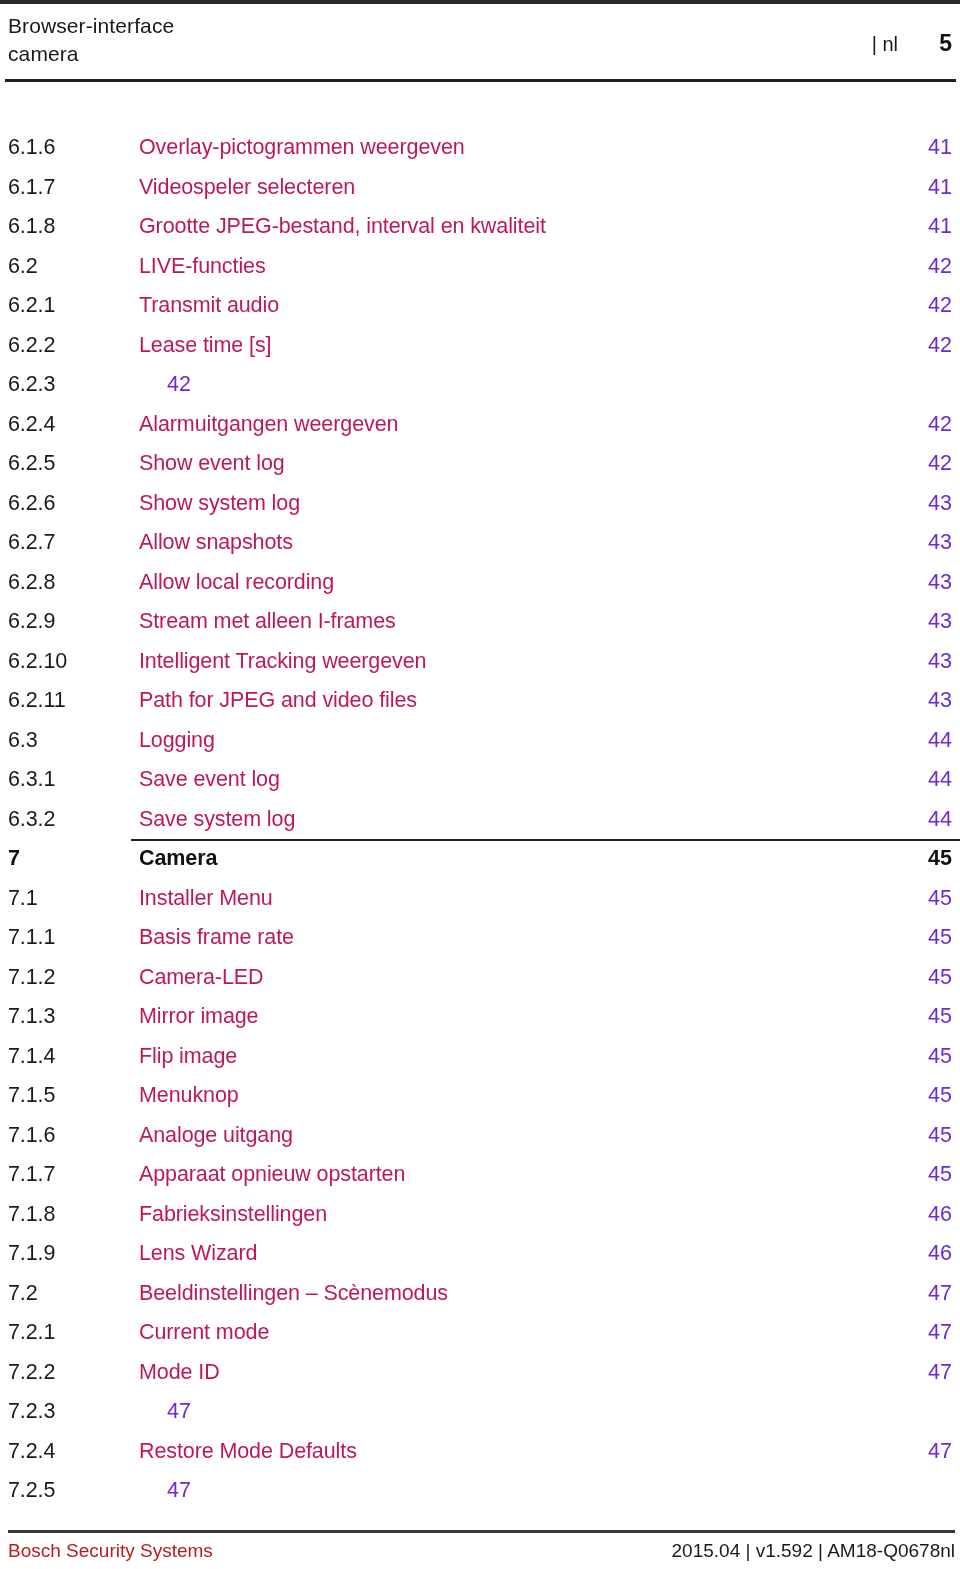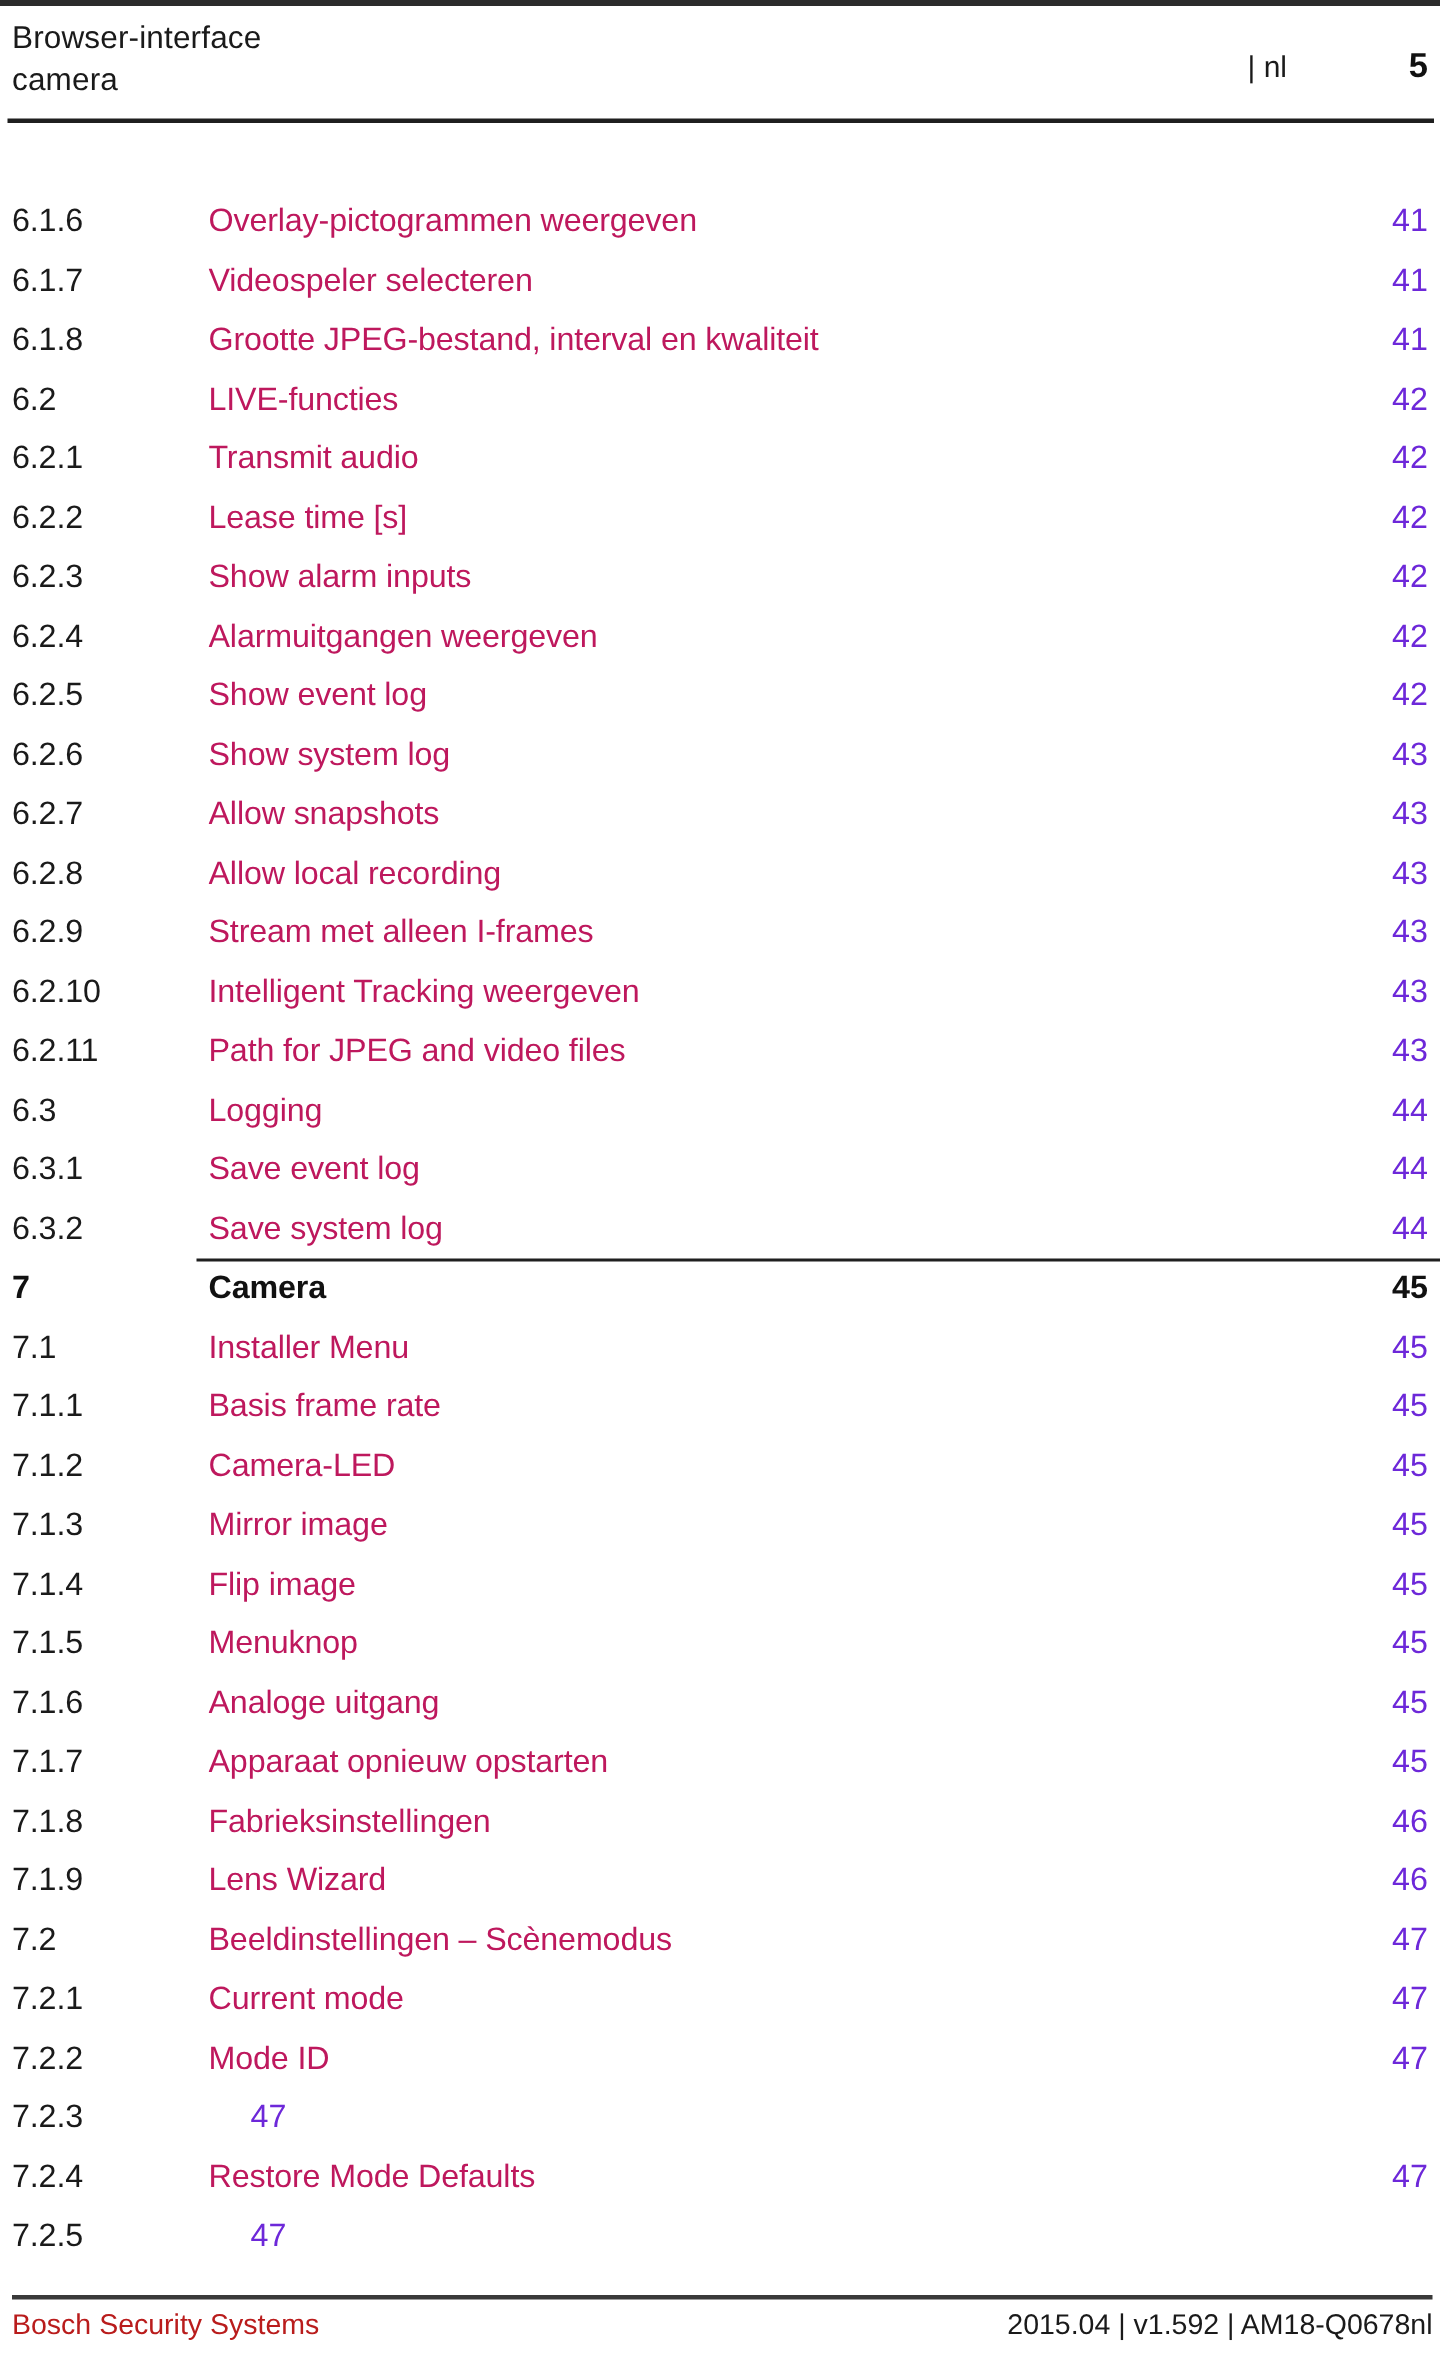--- a/index.html
+++ b/index.html
@@ -49,21 +49,20 @@
     letter-spacing: 0.1px;
     color: #1a1a1a;
     white-space: pre-line;
     padding-top: 2px;
   }
   .header-right {
     display: flex;
     align-items: baseline;
     padding-top: 20px;
     white-space: nowrap;
-    gap: 40px;
   }
   .header-lang {
     font-size: 20px;
     font-weight: 400;
     color: #1a1a1a;
   }
   .header-pageno {
     font-size: 23px;
     font-weight: 700;
     color: #111111;
@@ -211,21 +210,20 @@
         <span class="toc-title">Transmit audio</span>
         <span class="toc-page">42</span>
       </div>
       <div class="toc-row level3">
         <span class="toc-num">6.2.2</span>
         <span class="toc-title">Lease time [s]</span>
         <span class="toc-page">42</span>
       </div>
       <div class="toc-row level3">
         <span class="toc-num">6.2.3</span>
-        <span class="toc-title">Show alarm inputs</span>
         <span class="toc-page">42</span>
       </div>
       <div class="toc-row level3">
         <span class="toc-num">6.2.4</span>
         <span class="toc-title">Alarmuitgangen weergeven</span>
         <span class="toc-page">42</span>
       </div>
       <div class="toc-row level3">
         <span class="toc-num">6.2.5</span>
         <span class="toc-title">Show event log</span>

